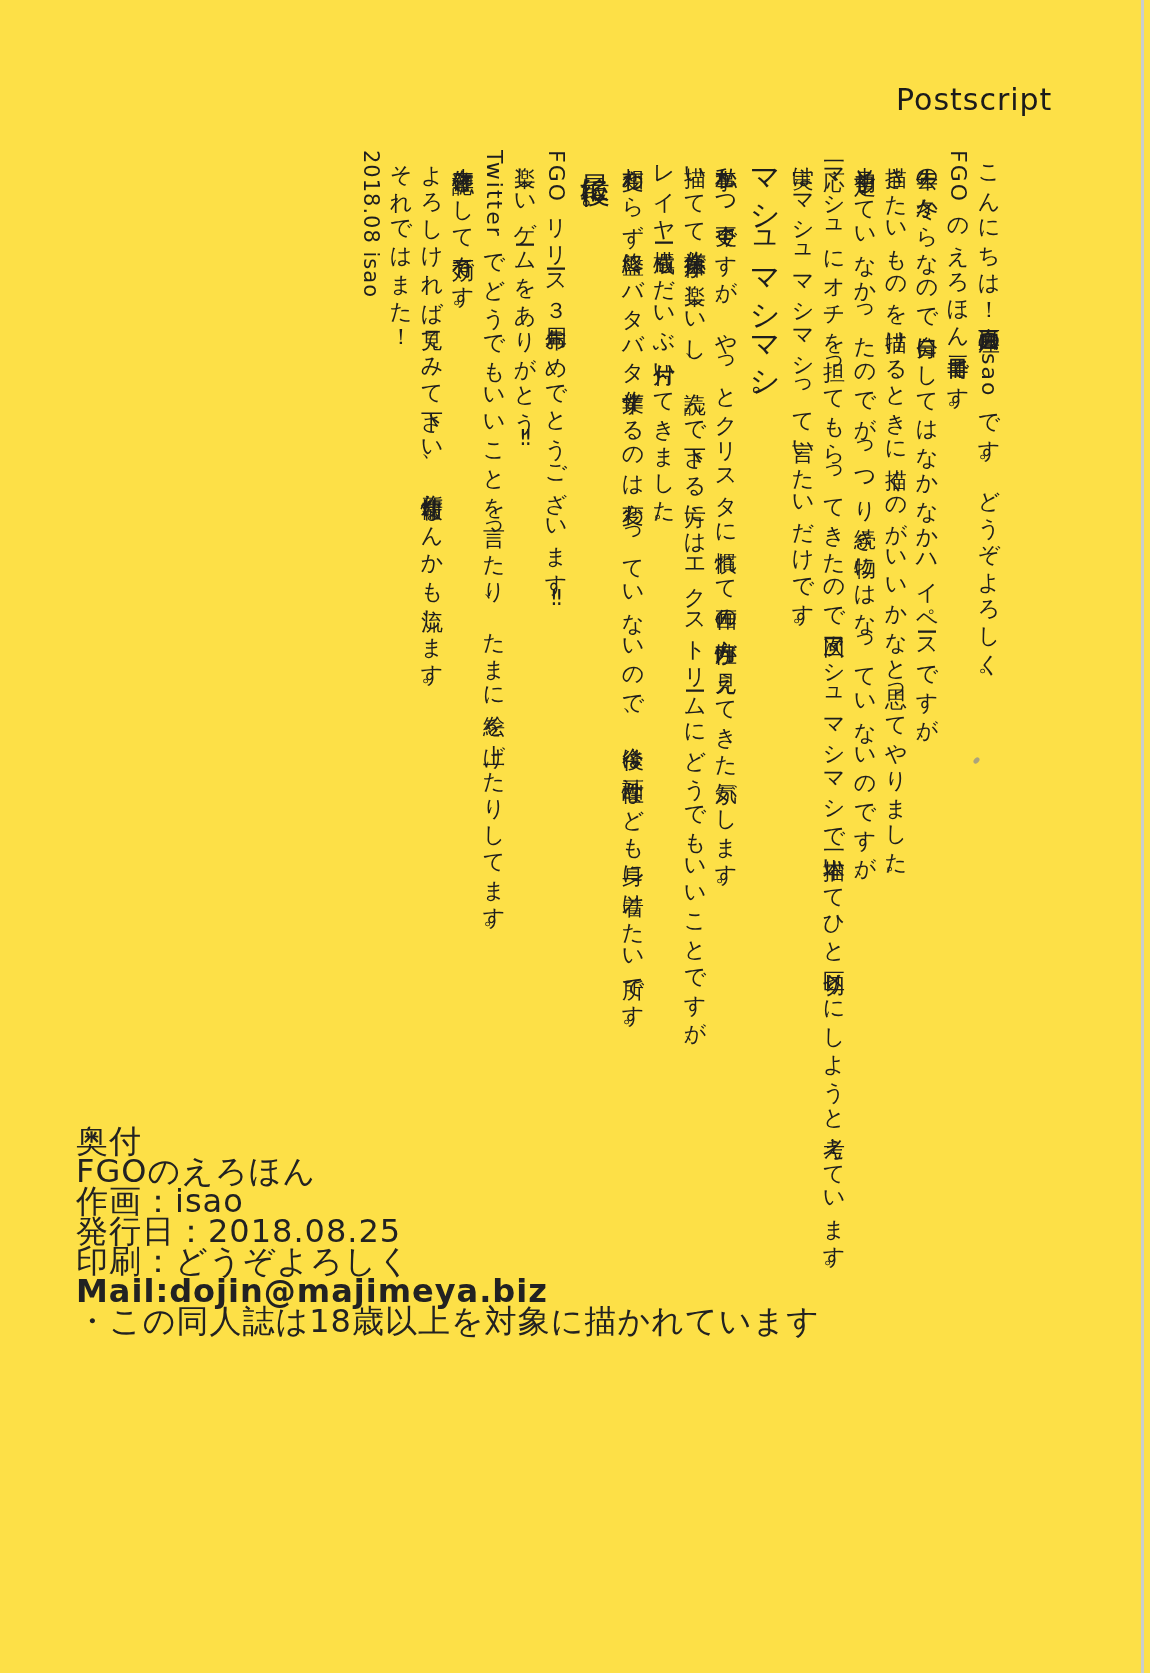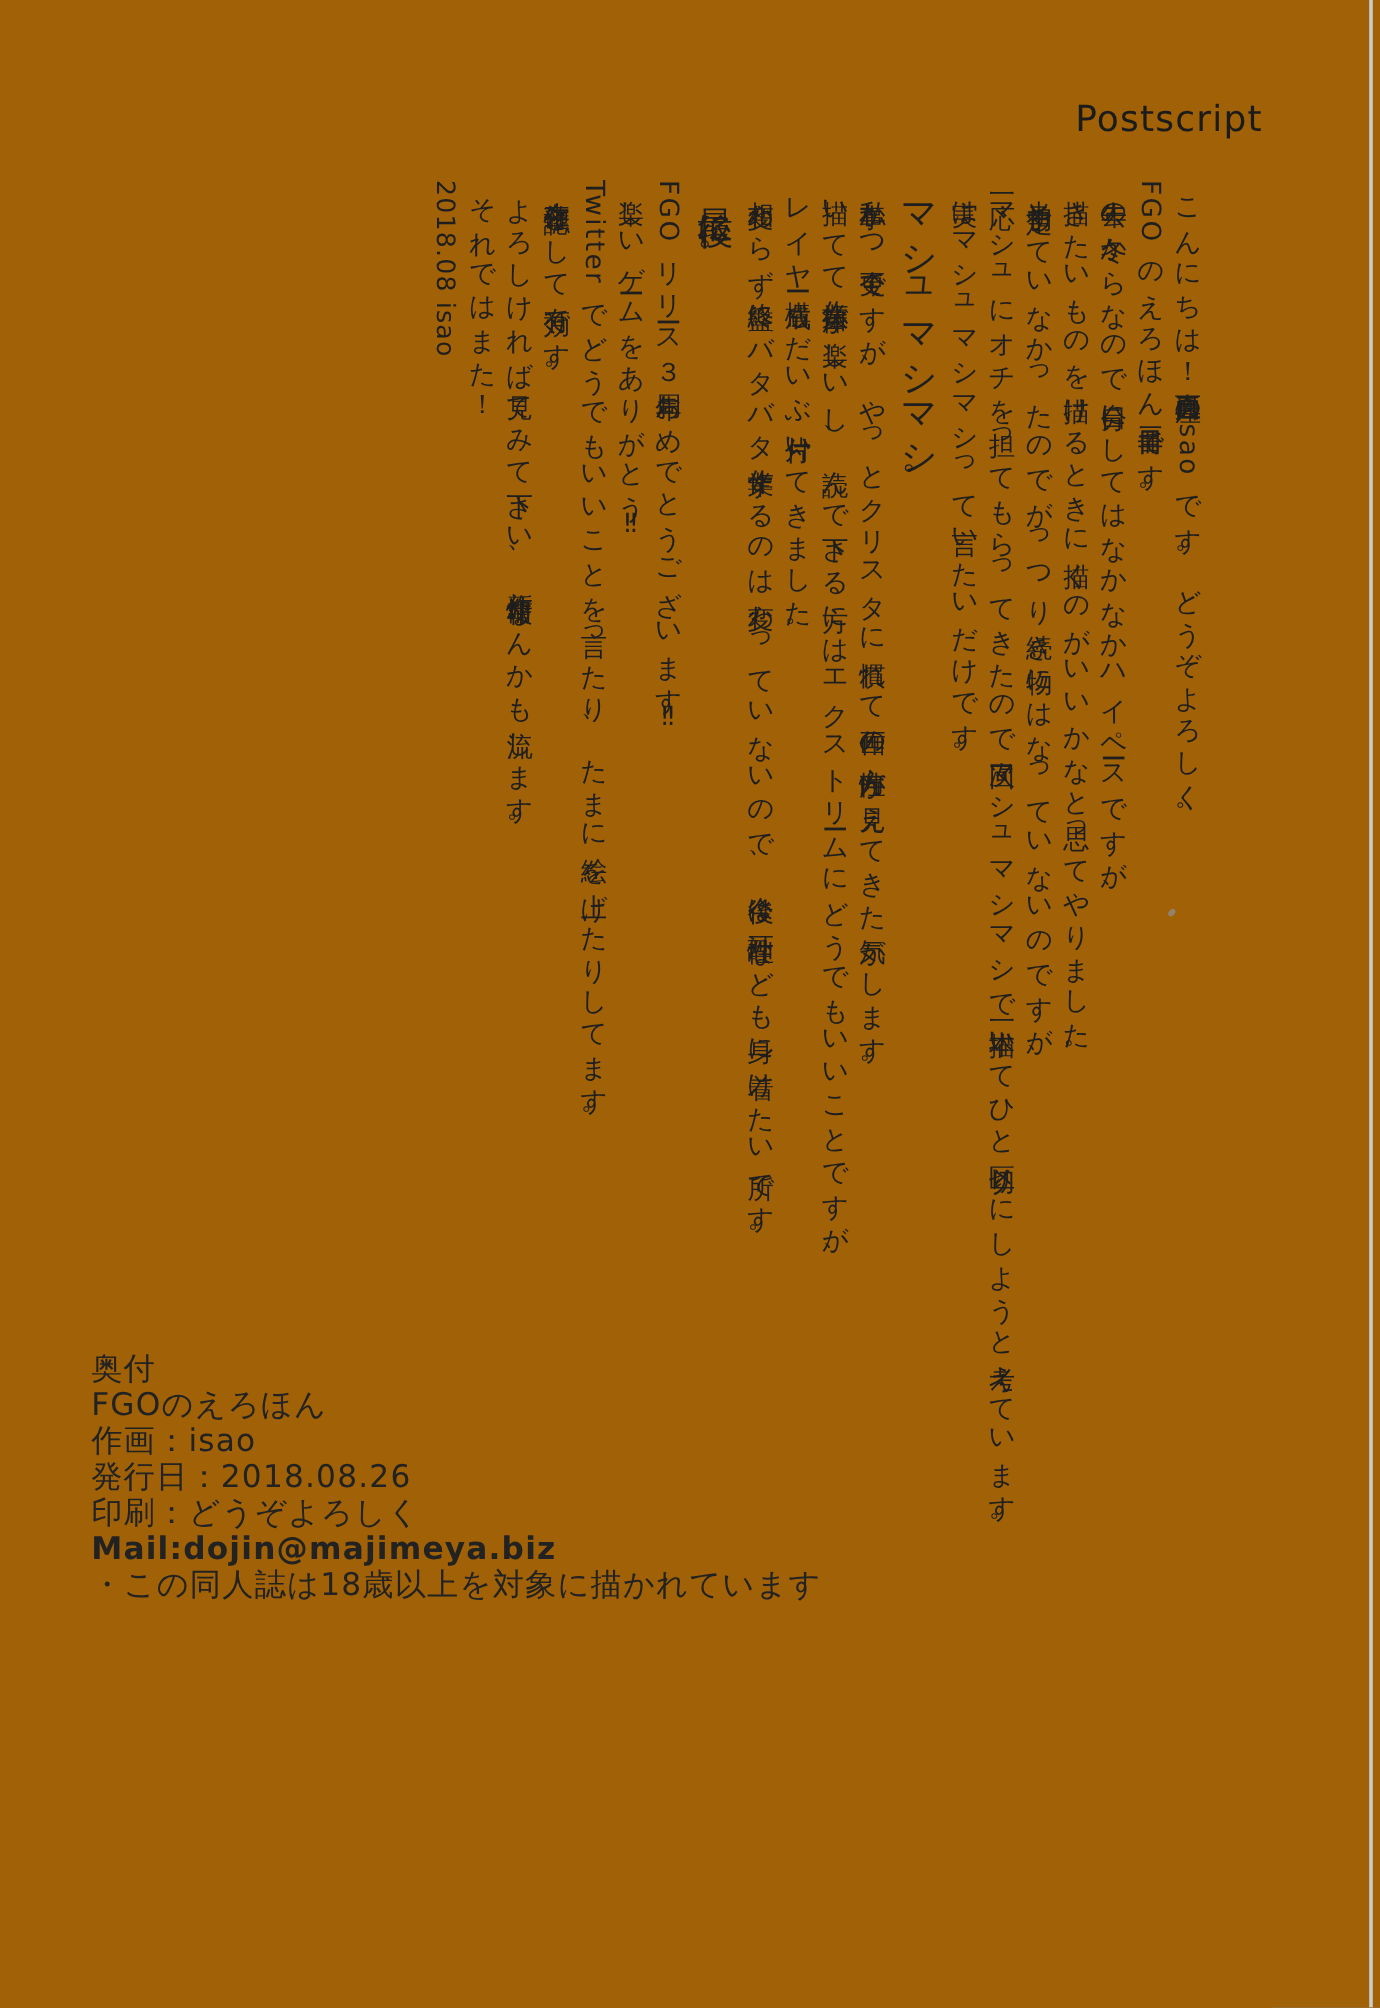--- a/index.html
+++ b/index.html
@@ -4,21 +4,21 @@
 <style>
   html,body{margin:0;padding:0;}
   body{
     font-family:"DejaVu Sans","Liberation Sans",sans-serif;
     background:#888;
   }
   .page{
     position:relative;
     width:1150px;
     height:1673px;
-    background:#a16207;
+    background:#fde047;
     overflow:hidden;
     color:#1e1e1e;
   }
   
   .scan-edge{
     position:absolute;
     top:0;
     right:6px;
     width:3px;
     height:100%;
@@ -69,21 +69,21 @@
   .m8{margin-right:10px;margin-left:18px;}
   .m13{margin-right:30px;letter-spacing:4px;}
   .m16{margin-right:26px;}
   .m19{margin-right:4px;}
   .m20{margin-right:34px;font-size:21px;letter-spacing:1px;}
   
   .colophon{
     position:absolute;
     left:76px;
     top:1126px;
-    font-size:26px;
+    font-size:32px;
     line-height:30px;
     letter-spacing:1px;
     color:#222;
     white-space:nowrap;
   }
   .colophon p{margin:0;padding:0;}
   .c-title{margin-top:28px;}
   .c-pub{margin-top:49px;}
   .c-mail{margin-top:24px;font-weight:bold;}
   .c-notice{margin-top:20px;}
@@ -118,19 +118,19 @@
     <p>生存確認として有効です。</p>
     <p>よろしければ見てみて下さい、新作情報なんかも流します。</p>
     <p class="m19">それではまた！</p>
     <p class="m20">2018.08 isao</p>
   </div>
 
   <div class="colophon">
     <p>奥付</p>
     <p class="c-title">FGOのえろほん</p>
     <p>作画：isao</p>
-    <p>発行日：2018.08.26</p>
+    <p>発行日：2018.08.25</p>
     <p>印刷：どうぞよろしく</p>
     <p class="c-mail">Mail:dojin@majimeya.biz</p>
     <p class="c-notice">・この同人誌は18歳以上を対象に描かれています</p>
   </div>
 
 </div>
 
 </body></html>

